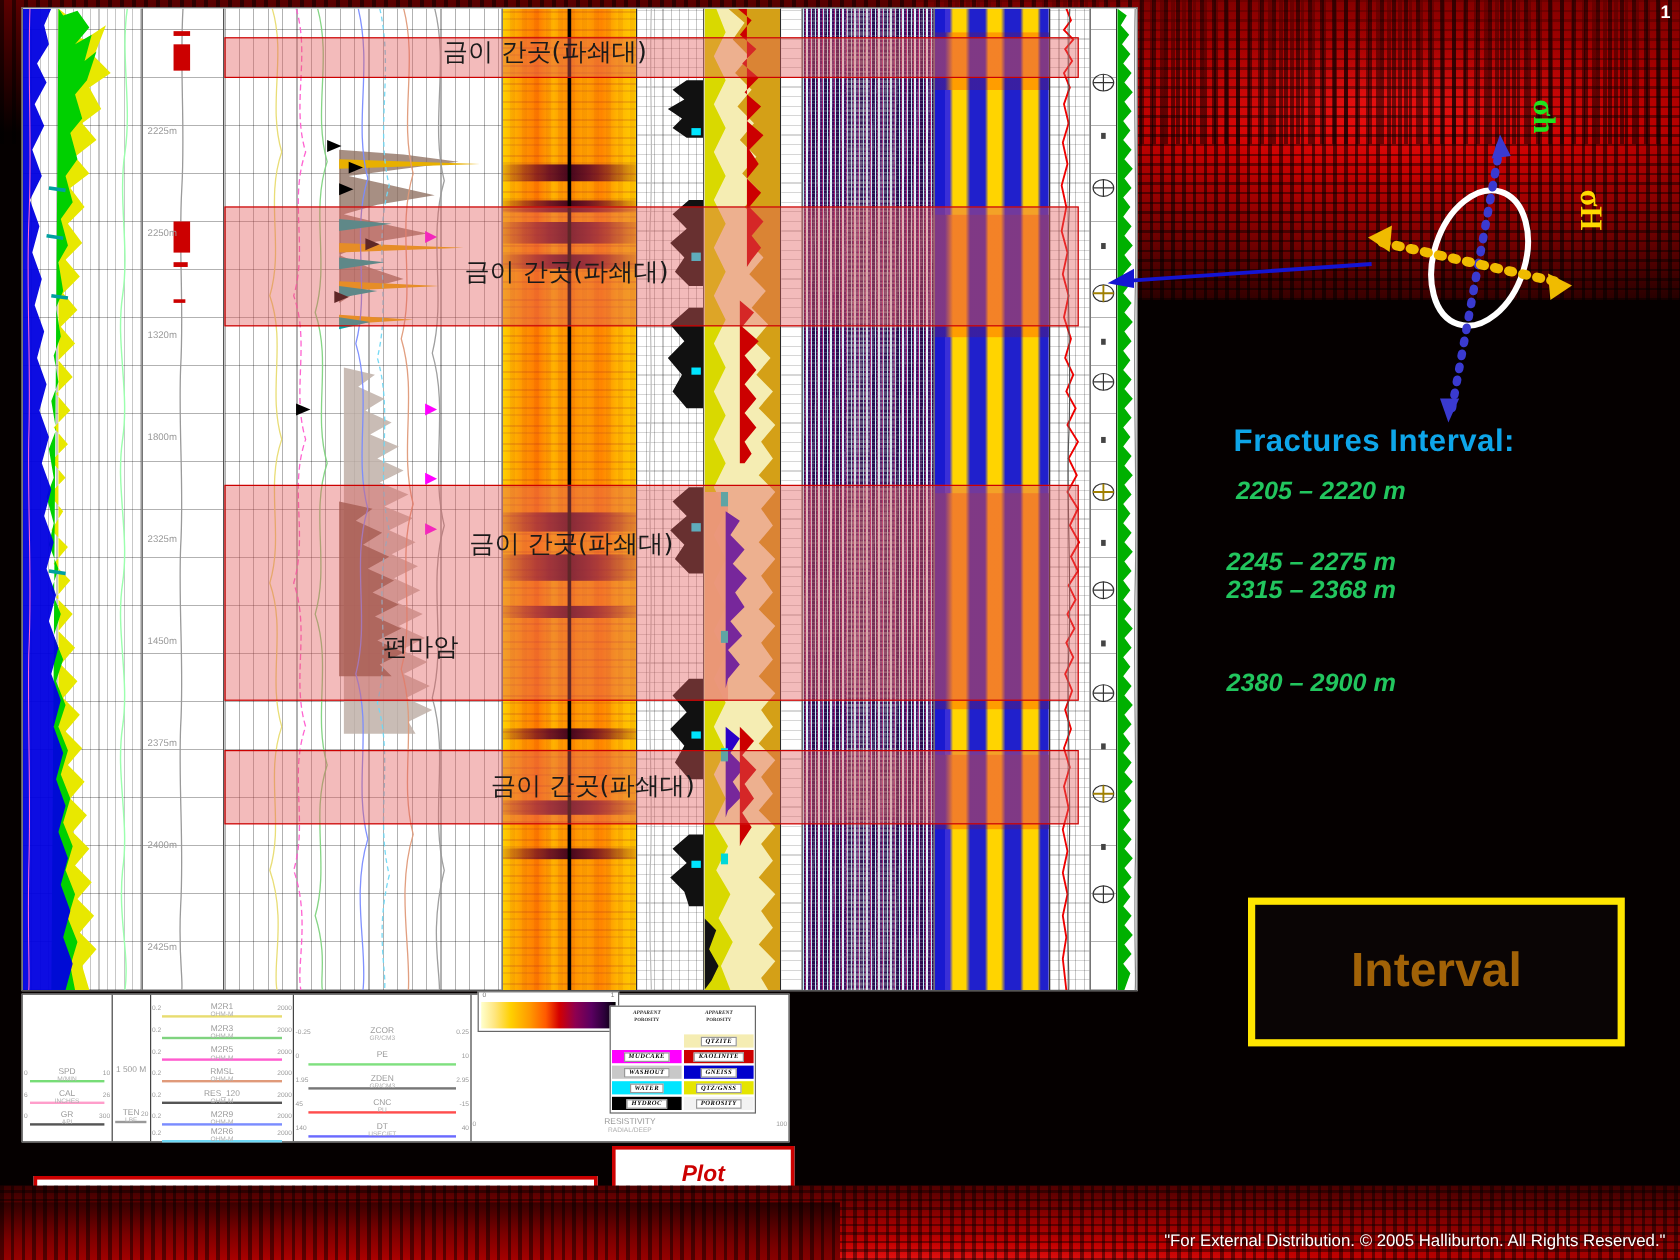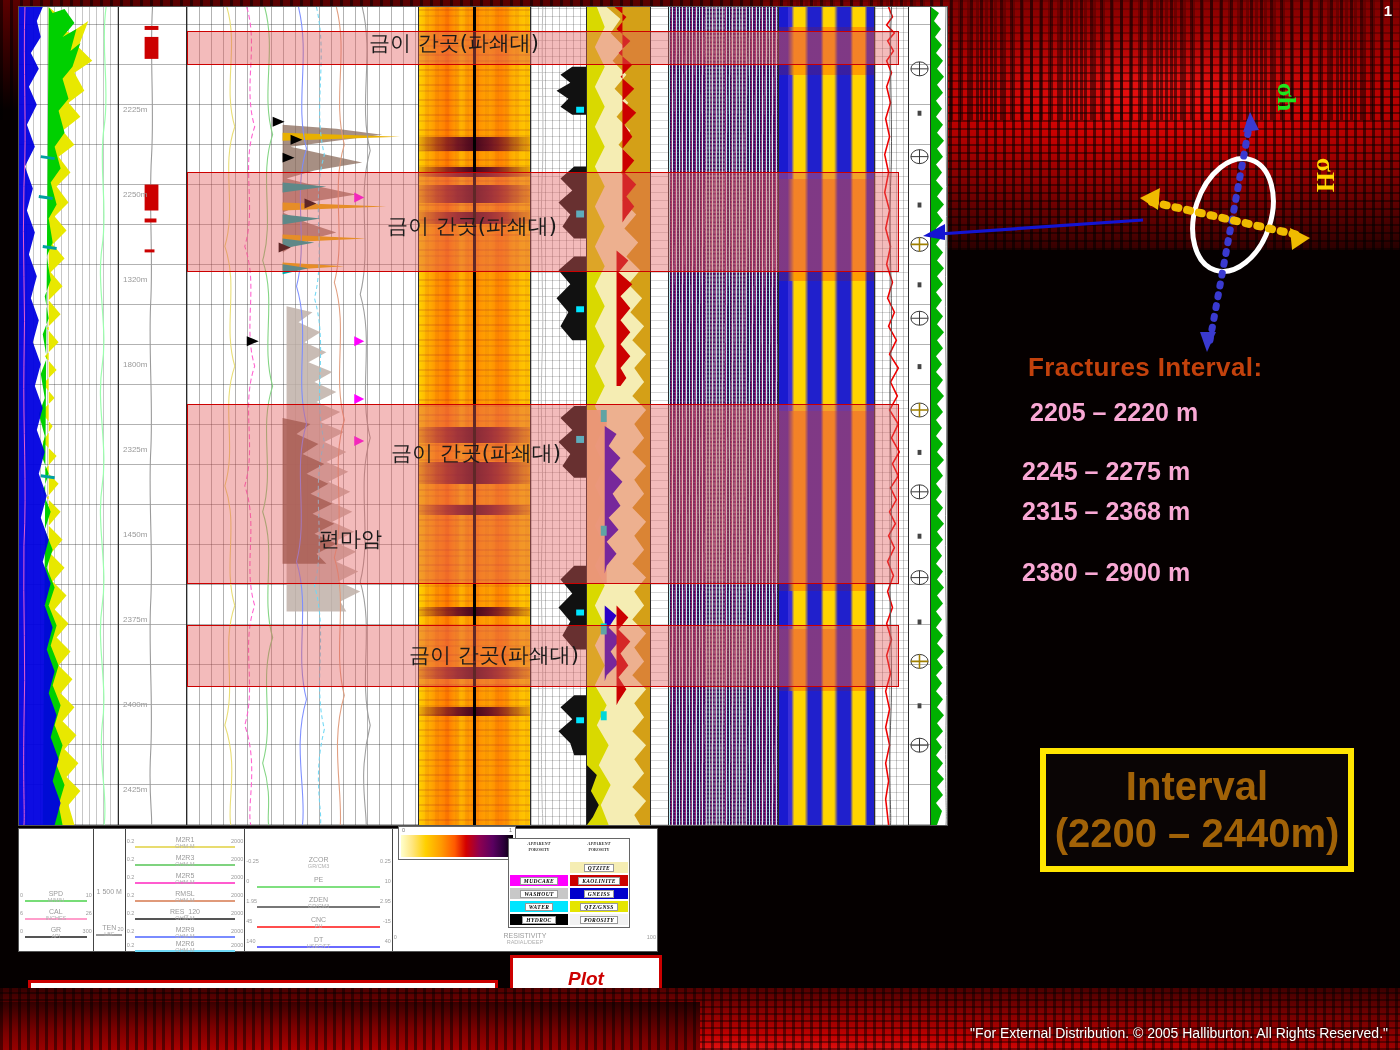--- a/index.html
+++ b/index.html
@@ -135,23 +135,23 @@
 
   
   .callout{position:absolute;background:#fff;border:3px solid #cc0000;box-sizing:border-box;
     display:flex;align-items:center;justify-content:center;text-align:center;
     color:#cc0000;font-style:italic;font-weight:bold;line-height:1.12;}
   #cal-composite{left:28px;top:980px;width:470px;height:44px;font-size:21px;}
   #cal-ultra{left:510px;top:955px;width:152px;height:68px;font-size:19px;}
   #cal-acoustic{left:663px;top:871px;width:258px;height:76px;font-size:19px;}
 
   
-  #fractitle{position:absolute;left:1028px;top:352px;color:#c2410c;font-size:26px;font-weight:bold;
+  #fractitle{position:absolute;left:1028px;top:352px;color:#0ea5e9;font-size:26px;font-weight:bold;
              letter-spacing:.4px;}
-  .fracitem{position:absolute;left:1022px;color:#f9a8d4;font-size:25px;font-weight:bold;}
+  .fracitem{position:absolute;left:1022px;color:#22c55e;font-size:21px;font-weight:bold;font-style:italic;}
 
   #interval-box{position:absolute;left:1040px;top:748px;width:314px;height:124px;
     border:6px solid #ffe500;background:#0a0505;box-sizing:border-box;
     display:flex;flex-direction:column;align-items:center;justify-content:center;}
   #interval-box div{color:#a16207;font-weight:bold;font-size:40px;line-height:1.18;}
 
   
   #stress{position:absolute;left:1130px;top:60px;width:270px;height:300px;}
   .sig{position:absolute;font-weight:bold;font-size:26px;
        transform:rotate(90deg);transform-origin:center;font-family:"Liberation Serif",serif;}
@@ -676,24 +676,23 @@
   <div id="pointer">
     <svg width="230" height="28" viewBox="0 0 230 28">
       <line x1="228" y1="6" x2="24" y2="20" stroke="#1414d2" stroke-width="3.2"></line>
       <polygon points="8,22 30,10 30,26" fill="#1414d2"></polygon>
     </svg>
   </div>
 
   <div id="fractitle">Fractures Interval:</div>
   <div class="fracitem" style="top:398px;left:1030px;">2205 – 2220 m</div>
   <div class="fracitem" style="top:457px;">2245 – 2275 m</div>
-  <div class="fracitem" style="top:497px;">2315 – 2368 m</div>
+  <div class="fracitem" style="top:480px;">2315 – 2368 m</div>
   <div class="fracitem" style="top:558px;">2380 – 2900 m</div>
 
   <div id="interval-box">
     <div>Interval</div>
-    <div>(2200 – 2440m)</div>
   </div>
 
   <div class="bg-bottom"></div>
   <div class="bg-bottom-left"></div>
   <div class="footer">"For External Distribution. © 2005 Halliburton. All Rights Reserved."</div>
 </div>
 
 </body></html>

